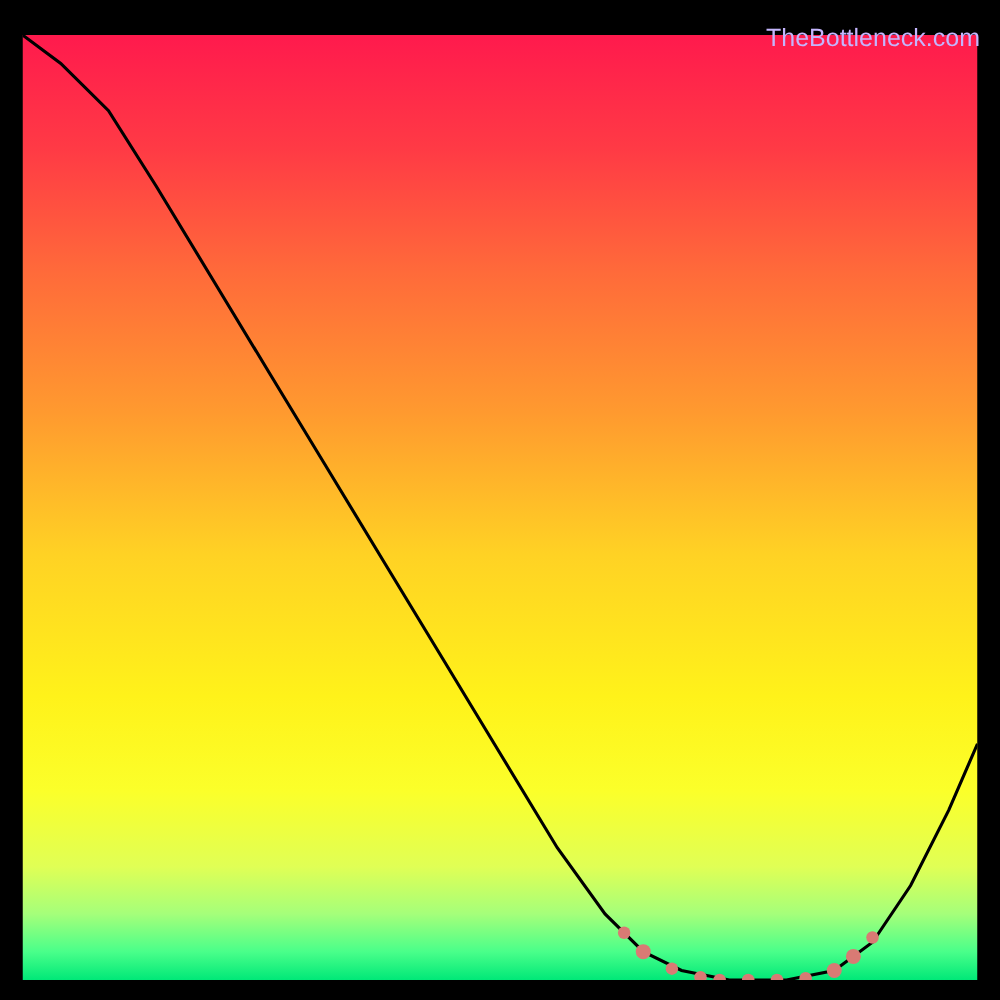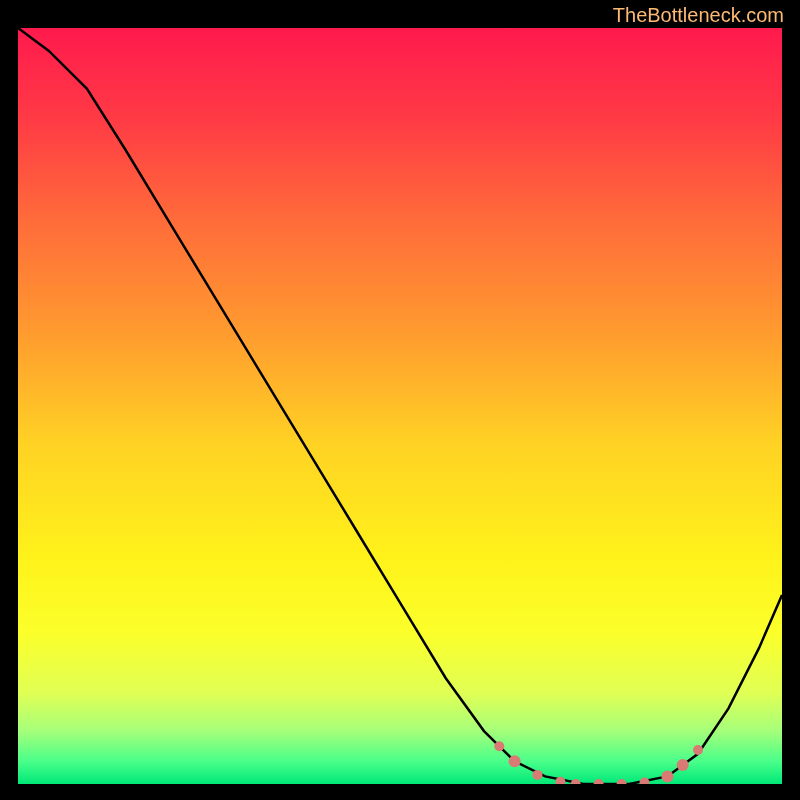--- a/index.html
+++ b/index.html
@@ -6,23 +6,23 @@
     margin: 0;
     padding: 0;
     background: #000;
     width: 800px;
     height: 800px;
     position: relative;
     font-family: Arial, sans-serif;
   }
   .watermark {
     position: absolute;
-    top: 4px;
+    top: 20px;
     right: 16px;
-    color: #fdba74;
+    color: #c4b5fd;
     font-size: 20px;
     font-weight: 500;
     z-index: 10;
     text-align: center;
   }
   .chart-container {
     position: absolute;
     top: 28px;
     left: 18px;
     width: 764px;

